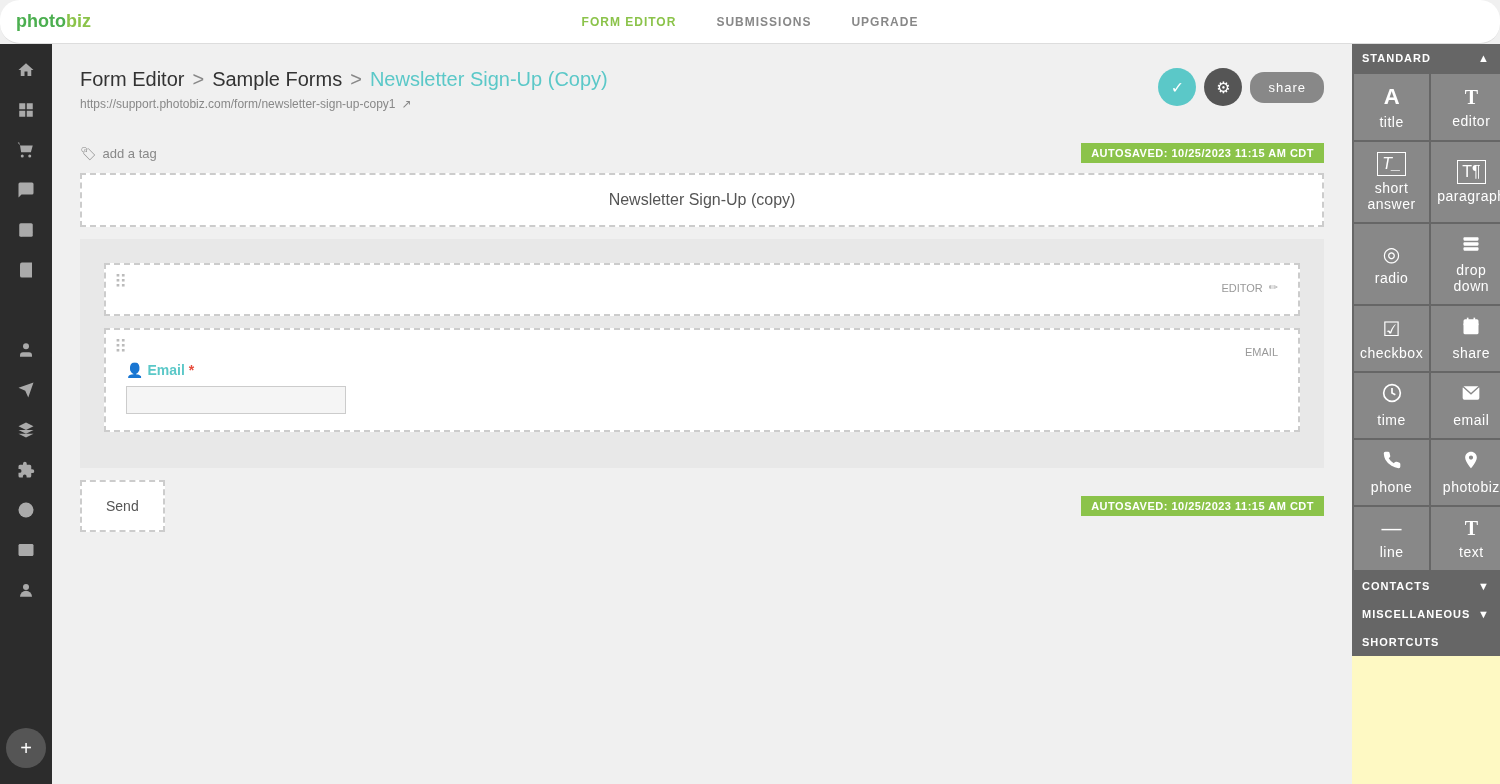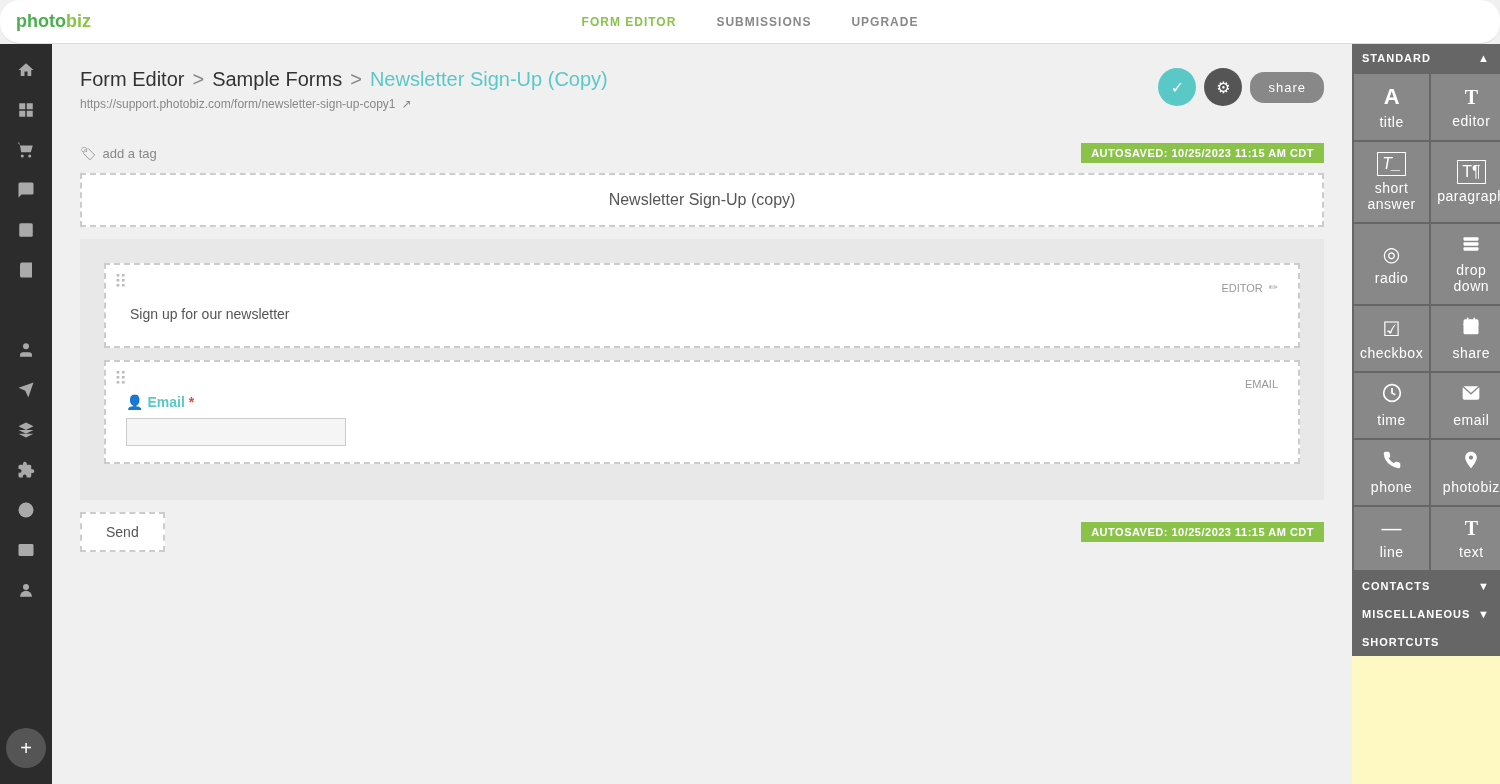--- a/index.html
+++ b/index.html
@@ -251,21 +251,21 @@
     }
 
     
     .send-row {
       display: flex;
       align-items: center;
       justify-content: space-between;
     }
     .send-btn-box {
       border: 2px dashed #ccc;
-      padding: 10px 24px;
+      padding: 16px 24px;
       font-size: 14px;
       color: #555;
       background: #fff;
       cursor: pointer;
     }
 
     
     .right-panel {
       width: 148px;
       background: #fef9c3;
@@ -473,21 +473,20 @@
       <div class="form-body">
 
         <div class="form-section">
           <div class="drag-handle">⠿</div>
           <div class="section-top-bar">
             <div class="editor-label">
               <span>EDITOR</span>
               <span>✏</span>
             </div>
           </div>
-          <div class="section-content">Sign up for our newsletter</div>
         </div>
 
         <div class="form-section">
           <div class="drag-handle">⠿</div>
           <div class="section-top-bar">
             <span style="font-size:11px;color:#999;">EMAIL</span>
           </div>
           <div class="email-label">
             <span>👤</span>
             <span>Email</span>

